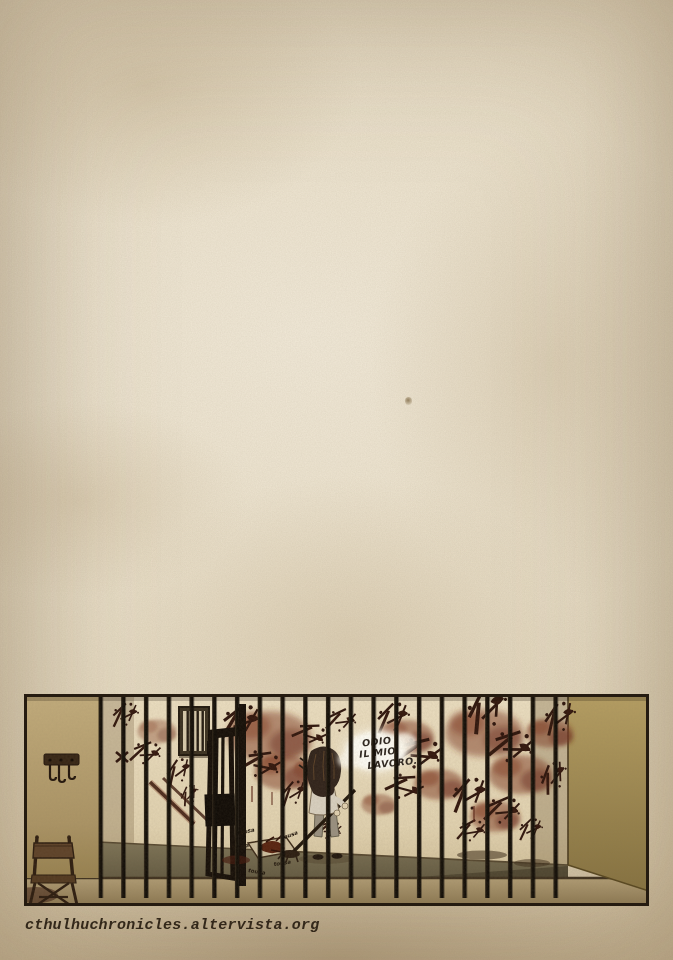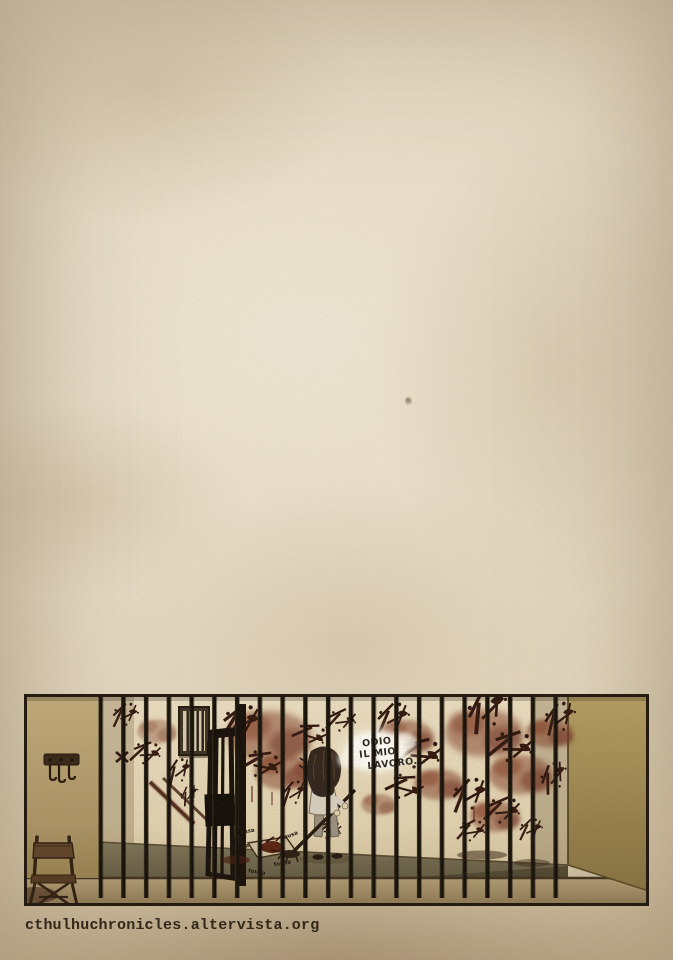--- a/index.html
+++ b/index.html
@@ -9,20 +9,21 @@
     background:#e8dcc6;
   }
   .stage{position:relative;width:673px;height:960px;
     background:
       radial-gradient(300px 200px at 22% 9%,  rgba(197,179,146,.45), transparent 70%),
       radial-gradient(260px 340px at 82% 38%, rgba(198,180,148,.40), transparent 70%),
       radial-gradient(340px 240px at 52% 67%, rgba(200,182,150,.45), transparent 70%),
       radial-gradient(240px 140px at 12% 52%, rgba(196,176,142,.35), transparent 70%),
       radial-gradient(420px 170px at 50% 100%,rgba(160,138,104,.45), transparent 75%),
       radial-gradient(1250px 880px at 45% 35%, #f0e8d7 0%, #e7dcc4 45%, #dbcbab 80%, #ccb995 100%);
+    font-style: italic;
   }
   .vignette{position:absolute;inset:0;pointer-events:none;
     box-shadow:inset 0 0 150px 25px rgba(110,86,54,.28), inset 0 -40px 90px rgba(110,86,54,.18);}
   .speck{position:absolute;border-radius:50%;}
   .speck.a{left:405px;top:397px;width:7px;height:8px;
     background:radial-gradient(circle at 45% 40%, #7d6742 0%, rgba(125,103,66,.25) 70%, transparent 100%);opacity:.8;}
   .panel{position:absolute;left:24px;top:694px;width:625px;height:212px;}
   .panel svg{display:block;}
   .caption{position:absolute;left:25px;top:916px;
     font-family:"Liberation Mono",monospace;font-weight:700;

